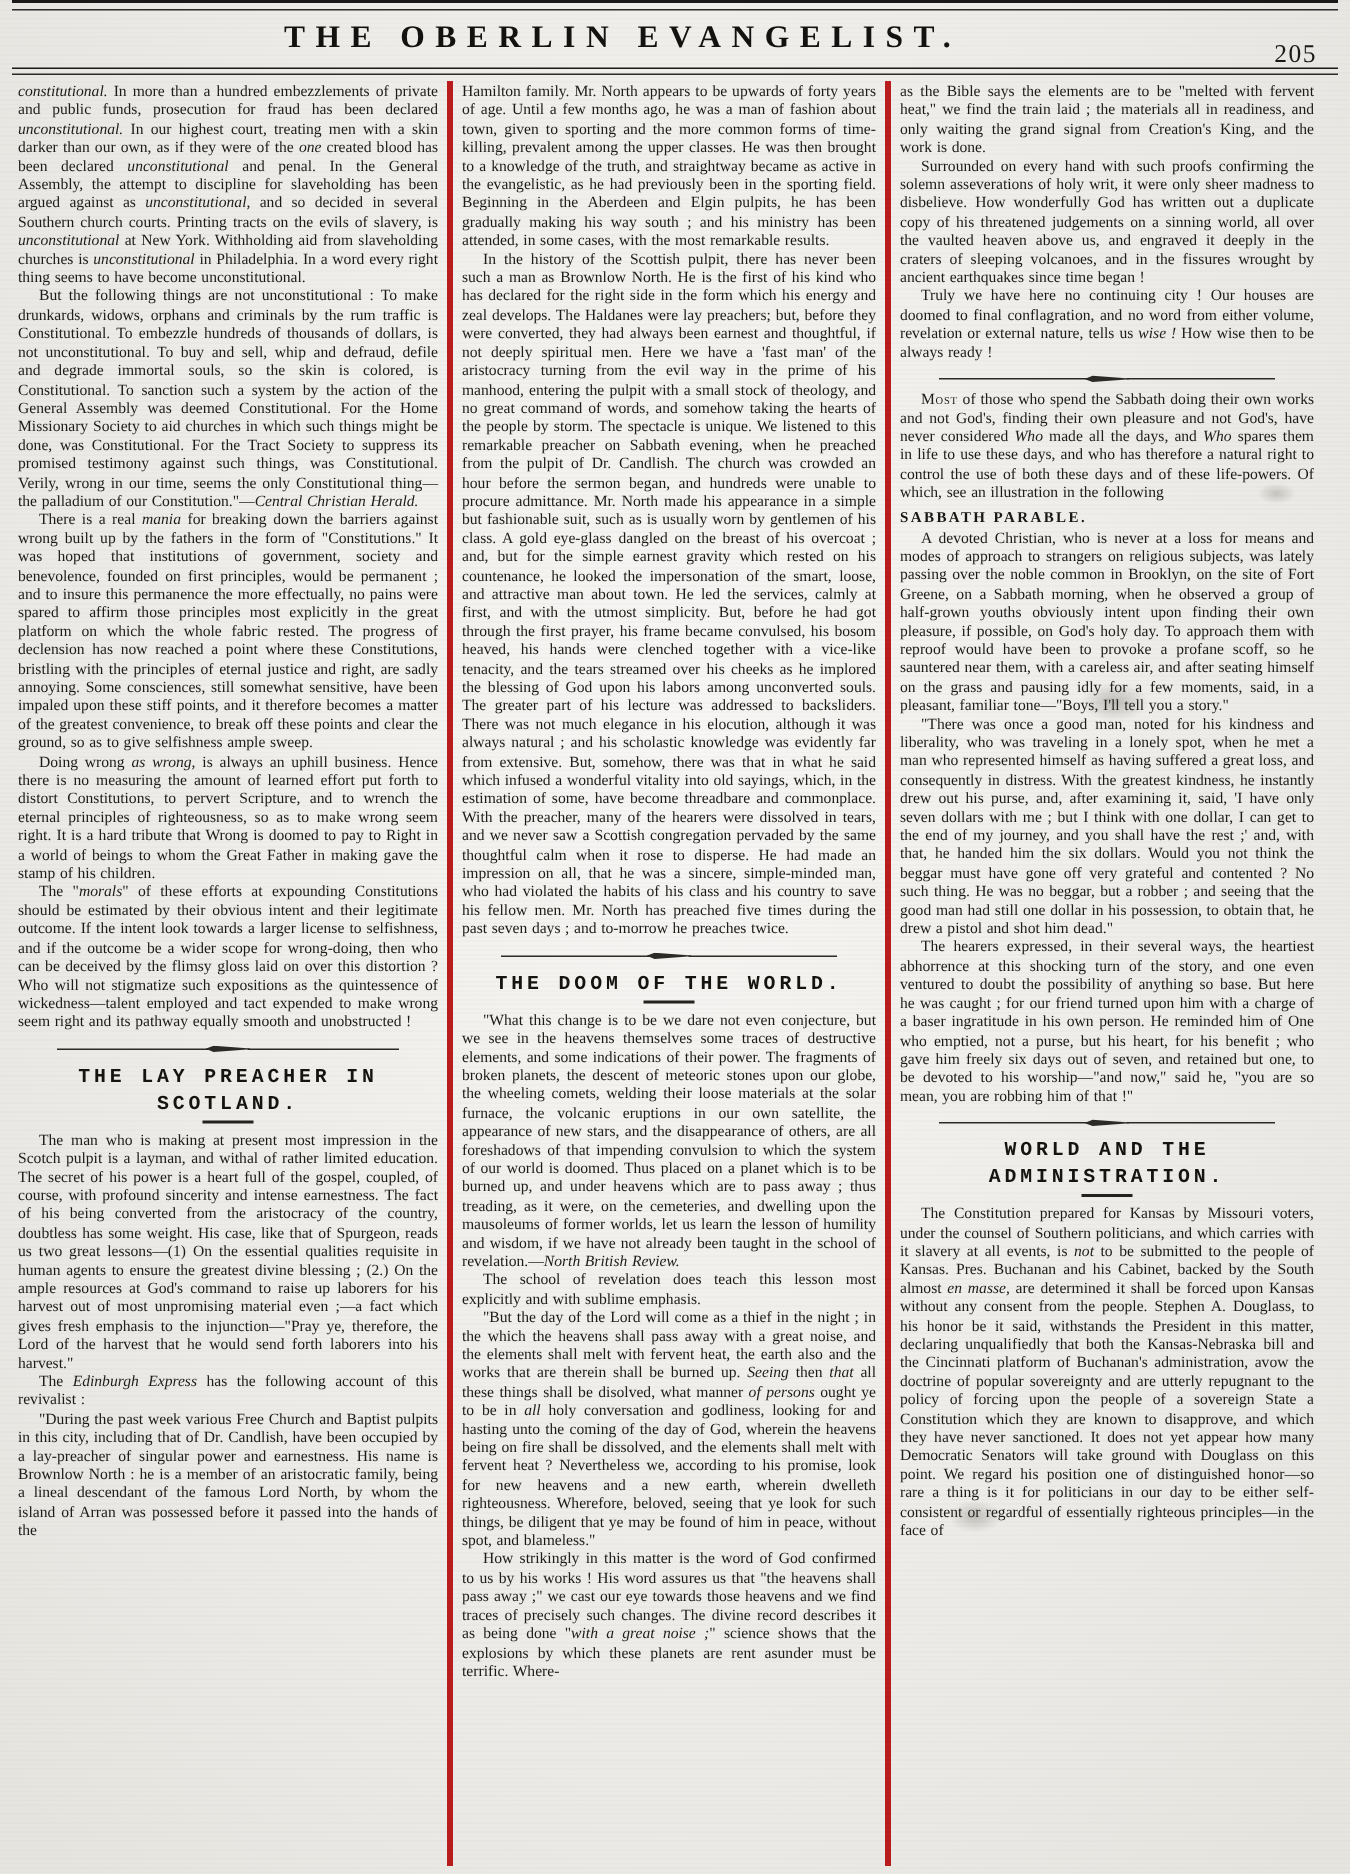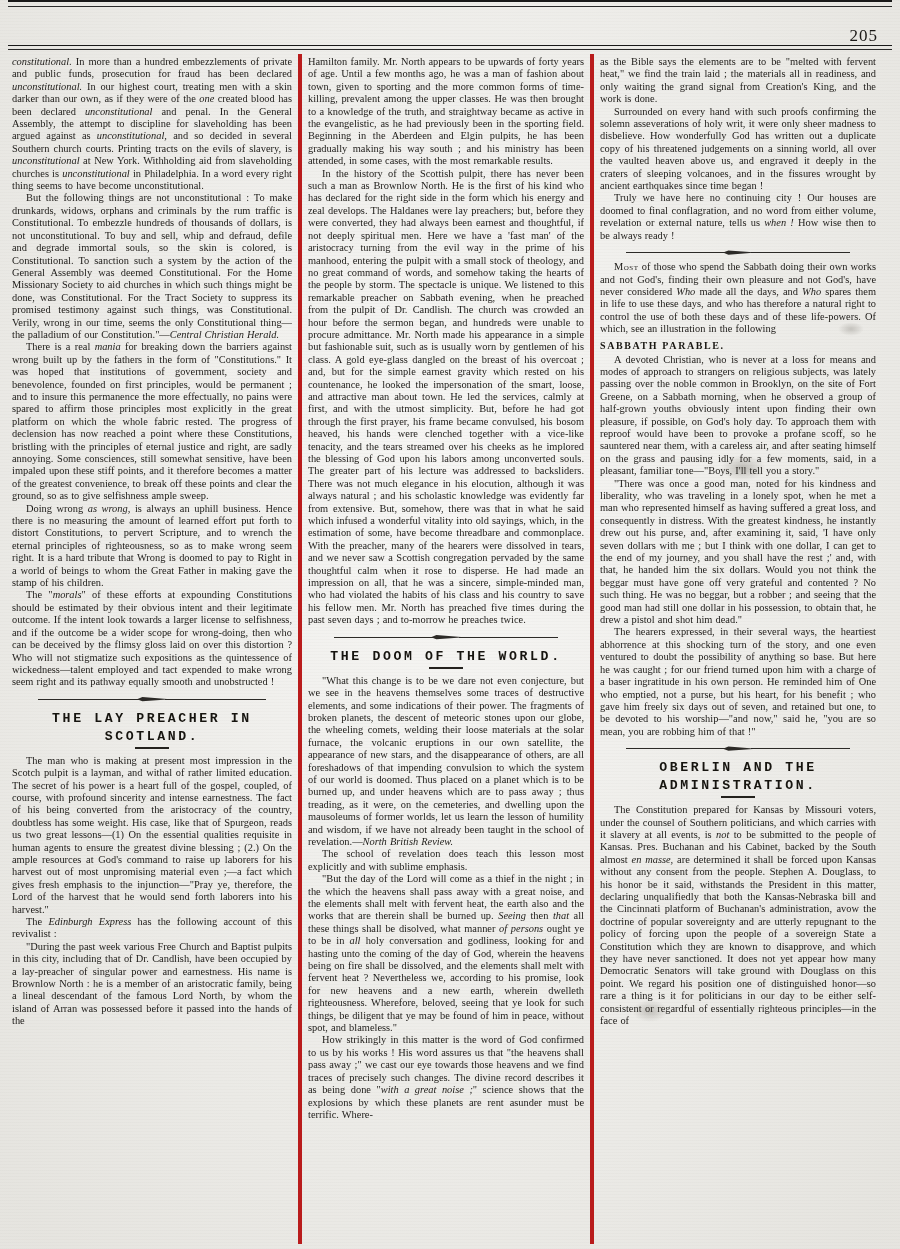--- a/index.html
+++ b/index.html
@@ -40,20 +40,21 @@
   .heading .hrule{display:block;width:34px;height:2px;background:#24221e;margin:3px auto 6px;}
   .subheading{font-weight:bold;font-size:10px;letter-spacing:1.6px;margin:4px 0 3px;color:#1a1813;}
   .smudge{position:absolute;border-radius:50%;pointer-events:none;}
 </style>
 </head>
 <body>
 
 <div class="rule-double"></div>
 
 <div class="masthead">
+  <div class="masthead-title">THE OBERLIN EVANGELIST.</div>
   <div class="page-number">205</div>
 </div>
 
 <div class="rule-double thin"></div>
 
 <div class="columns">
   <div class="col">
       <p class="para noindent"><i>constitutional.</i> In more than a hundred embezzlements of private and public funds, prosecution for fraud has been declared <i>unconstitutional.</i> In our highest court, treating men with a skin darker than our own, as if they were of the <i>one</i> created blood has been declared <i>unconstitutional</i> and penal. In the General Assembly, the attempt to discipline for slaveholding has been argued against as <i>unconstitutional,</i> and so decided in several Southern church courts. Printing tracts on the evils of slavery, is <i>unconstitutional</i> at New York. Withholding aid from slaveholding churches is <i>unconstitutional</i> in Philadelphia. In a word every right thing seems to have become unconstitutional.</p>
       <p class="para">But the following things are not unconstitutional : To make drunkards, widows, orphans and criminals by the rum traffic is Constitutional. To embezzle hundreds of thousands of dollars, is not unconstitutional. To buy and sell, whip and defraud, defile and degrade immortal souls, so the skin is colored, is Constitutional. To sanction such a system by the action of the General Assembly was deemed Constitutional. For the Home Missionary Society to aid churches in which such things might be done, was Constitutional. For the Tract Society to suppress its promised testimony against such things, was Constitutional. Verily, wrong in our time, seems the only Constitutional thing—the palladium of our Constitution."—<i>Central Christian Herald.</i></p>
       <p class="para">There is a real <i>mania</i> for breaking down the barriers against wrong built up by the fathers in the form of "Constitutions." It was hoped that institutions of government, society and benevolence, founded on first principles, would be permanent ; and to insure this permanence the more effectually, no pains were spared to affirm those principles most explicitly in the great platform on which the whole fabric rested. The progress of declension has now reached a point where these Constitutions, bristling with the principles of eternal justice and right, are sadly annoying. Some consciences, still somewhat sensitive, have been impaled upon these stiff points, and it therefore becomes a matter of the greatest convenience, to break off these points and clear the ground, so as to give selfishness ample sweep.</p>
@@ -79,36 +80,36 @@
       </div>
       <div class="heading"><span class="ht">THE DOOM OF THE WORLD.</span><span class="hrule"></span></div>
       <p class="para">"What this change is to be we dare not even conjecture, but we see in the heavens themselves some traces of destructive elements, and some indications of their power. The fragments of broken planets, the descent of meteoric stones upon our globe, the wheeling comets, welding their loose materials at the solar furnace, the volcanic eruptions in our own satellite, the appearance of new stars, and the disappearance of others, are all foreshadows of that impending convulsion to which the system of our world is doomed. Thus placed on a planet which is to be burned up, and under heavens which are to pass away ; thus treading, as it were, on the cemeteries, and dwelling upon the mausoleums of former worlds, let us learn the lesson of humility and wisdom, if we have not already been taught in the school of revelation.—<i>North British Review.</i></p>
       <p class="para">The school of revelation does teach this lesson most explicitly and with sublime emphasis.</p>
       <p class="para">"But the day of the Lord will come as a thief in the night ; in the which the heavens shall pass away with a great noise, and the elements shall melt with fervent heat, the earth also and the works that are therein shall be burned up. <i>Seeing</i> then <i>that</i> all these things shall be disolved, what manner <i>of persons</i> ought ye to be in <i>all</i> holy conversation and godliness, looking for and hasting unto the coming of the day of God, wherein the heavens being on fire shall be dissolved, and the elements shall melt with fervent heat ? Nevertheless we, according to his promise, look for new heavens and a new earth, wherein dwelleth righteousness. Wherefore, beloved, seeing that ye look for such things, be diligent that ye may be found of him in peace, without spot, and blameless."</p>
       <p class="para">How strikingly in this matter is the word of God confirmed to us by his works ! His word assures us that "the heavens shall pass away ;" we cast our eye towards those heavens and we find traces of precisely such changes. The divine record describes it as being done "<i>with a great noise ;</i>" science shows that the explosions by which these planets are rent asunder must be terrific. Where-</p>
     </div>
   <div class="col">
       <p class="para noindent">as the Bible says the elements are to be "melted with fervent heat," we find the train laid ; the materials all in readiness, and only waiting the grand signal from Creation's King, and the work is done.</p>
       <p class="para">Surrounded on every hand with such proofs confirming the solemn asseverations of holy writ, it were only sheer madness to disbelieve. How wonderfully God has written out a duplicate copy of his threatened judgements on a sinning world, all over the vaulted heaven above us, and engraved it deeply in the craters of sleeping volcanoes, and in the fissures wrought by ancient earthquakes since time began !</p>
-      <p class="para">Truly we have here no continuing city ! Our houses are doomed to final conflagration, and no word from either volume, revelation or external nature, tells us <i>when !</i> How wise then to be always ready !</p>
+      <p class="para">Truly we have here no continuing city ! Our houses are doomed to final conflagration, and no word from either volume, revelation or external nature, tells us <i>wise !</i> How wise then to be always ready !</p>
       <div class="divider">
         <span class="dl"></span>
         <span class="dd"></span>
         <span class="dl"></span>
       </div>
       <p class="para"><span class="sc">Most</span> of those who spend the Sabbath doing their own works and not God's, finding their own pleasure and not God's, have never considered <i>Who</i> made all the days, and <i>Who</i> spares them in life to use these days, and who has therefore a natural right to control the use of both these days and of these life-powers. Of which, see an illustration in the following</p>
       <div class="subheading"><span class="ht">SABBATH PARABLE.</span></div>
       <p class="para">A devoted Christian, who is never at a loss for means and modes of approach to strangers on religious subjects, was lately passing over the noble common in Brooklyn, on the site of Fort Greene, on a Sabbath morning, when he observed a group of half-grown youths obviously intent upon finding their own pleasure, if possible, on God's holy day. To approach them with reproof would have been to provoke a profane scoff, so he sauntered near them, with a careless air, and after seating himself on the grass and pausing idly for a few moments, said, in a pleasant, familiar tone—"Boys, I'll tell you a story."</p>
       <p class="para">"There was once a good man, noted for his kindness and liberality, who was traveling in a lonely spot, when he met a man who represented himself as having suffered a great loss, and consequently in distress. With the greatest kindness, he instantly drew out his purse, and, after examining it, said, 'I have only seven dollars with me ; but I think with one dollar, I can get to the end of my journey, and you shall have the rest ;' and, with that, he handed him the six dollars. Would you not think the beggar must have gone off very grateful and contented ? No such thing. He was no beggar, but a robber ; and seeing that the good man had still one dollar in his possession, to obtain that, he drew a pistol and shot him dead."</p>
       <p class="para">The hearers expressed, in their several ways, the heartiest abhorrence at this shocking turn of the story, and one even ventured to doubt the possibility of anything so base. But here he was caught ; for our friend turned upon him with a charge of a baser ingratitude in his own person. He reminded him of One who emptied, not a purse, but his heart, for his benefit ; who gave him freely six days out of seven, and retained but one, to be devoted to his worship—"and now," said he, "you are so mean, you are robbing him of that !"</p>
       <div class="divider">
         <span class="dl"></span>
         <span class="dd"></span>
         <span class="dl"></span>
       </div>
-      <div class="heading"><span class="ht">OBERLIN AND THE ADMINISTRATION.</span><span class="hrule"></span></div>
+      <div class="heading"><span class="ht">WORLD AND THE ADMINISTRATION.</span><span class="hrule"></span></div>
       <p class="para">The Constitution prepared for Kansas by Missouri voters, under the counsel of Southern politicians, and which carries with it slavery at all events, is <i>not</i> to be submitted to the people of Kansas. Pres. Buchanan and his Cabinet, backed by the South almost <i>en masse,</i> are determined it shall be forced upon Kansas without any consent from the people. Stephen A. Douglass, to his honor be it said, withstands the President in this matter, declaring unqualifiedly that both the Kansas-Nebraska bill and the Cincinnati platform of Buchanan's administration, avow the doctrine of popular sovereignty and are utterly repugnant to the policy of forcing upon the people of a sovereign State a Constitution which they are known to disapprove, and which they have never sanctioned. It does not yet appear how many Democratic Senators will take ground with Douglass on this point. We regard his position one of distinguished honor—so rare a thing is it for politicians in our day to be either self-consistent or regardful of essentially righteous principles—in the face of</p>
     </div>
 </div>
 
 <div class="smudge" style="left:720px;top:455px;width:46px;height:26px;background:radial-gradient(ellipse, rgba(60,55,45,0.28), transparent 70%);"></div>
 <div class="smudge" style="left:632px;top:1000px;width:36px;height:22px;background:radial-gradient(ellipse, rgba(60,55,45,0.25), transparent 70%);"></div>
 <div class="smudge" style="left:838px;top:322px;width:26px;height:14px;background:radial-gradient(ellipse, rgba(60,55,45,0.22), transparent 70%);"></div>
 
 </body></html>

